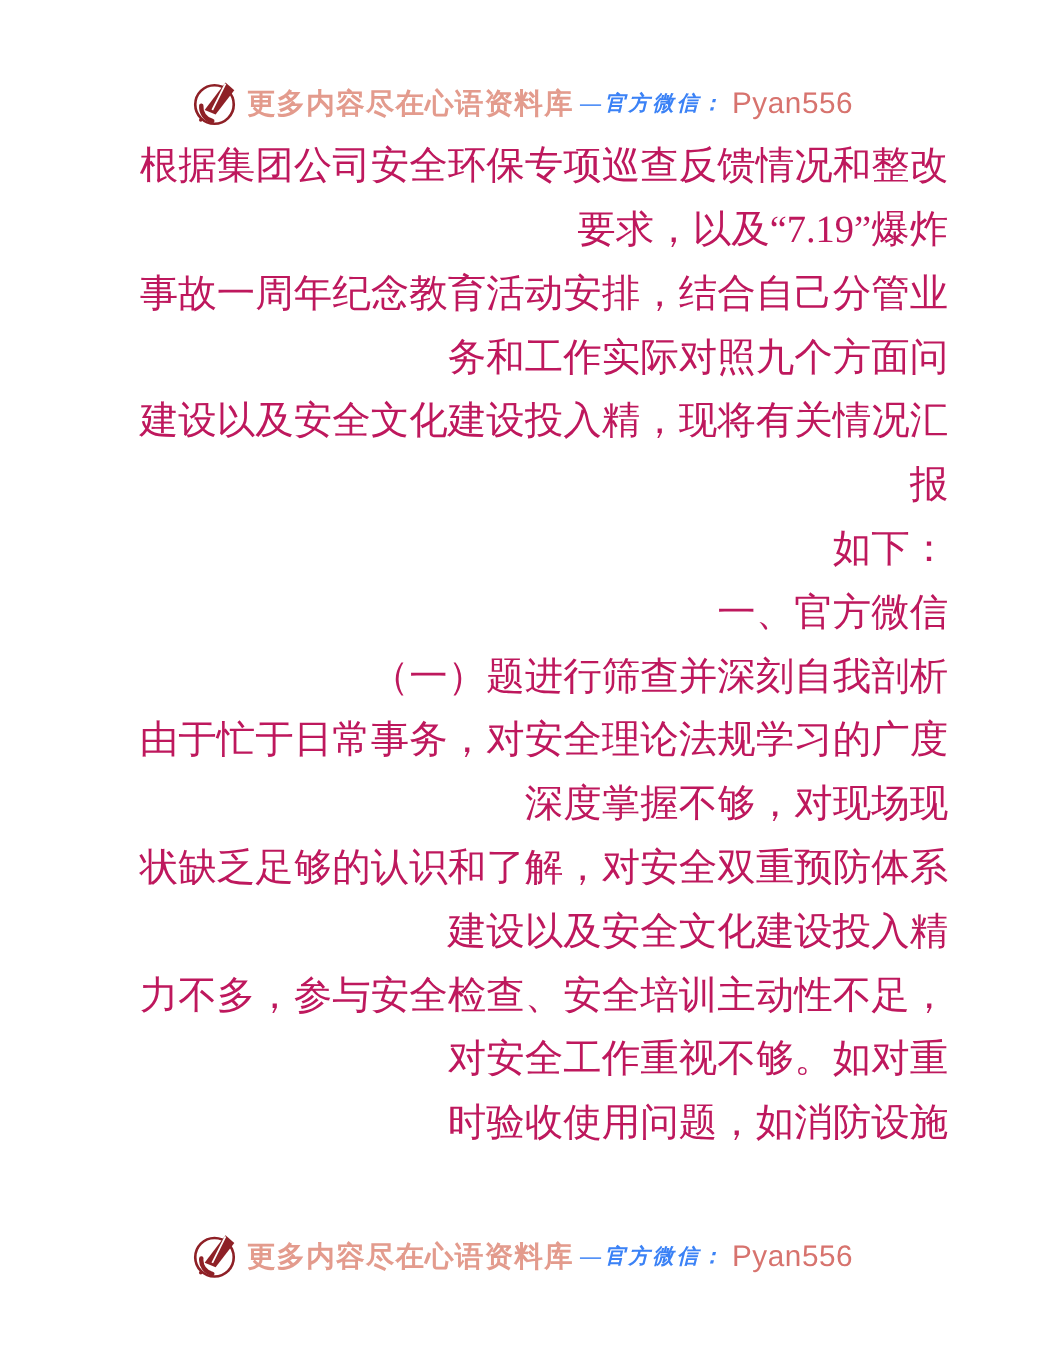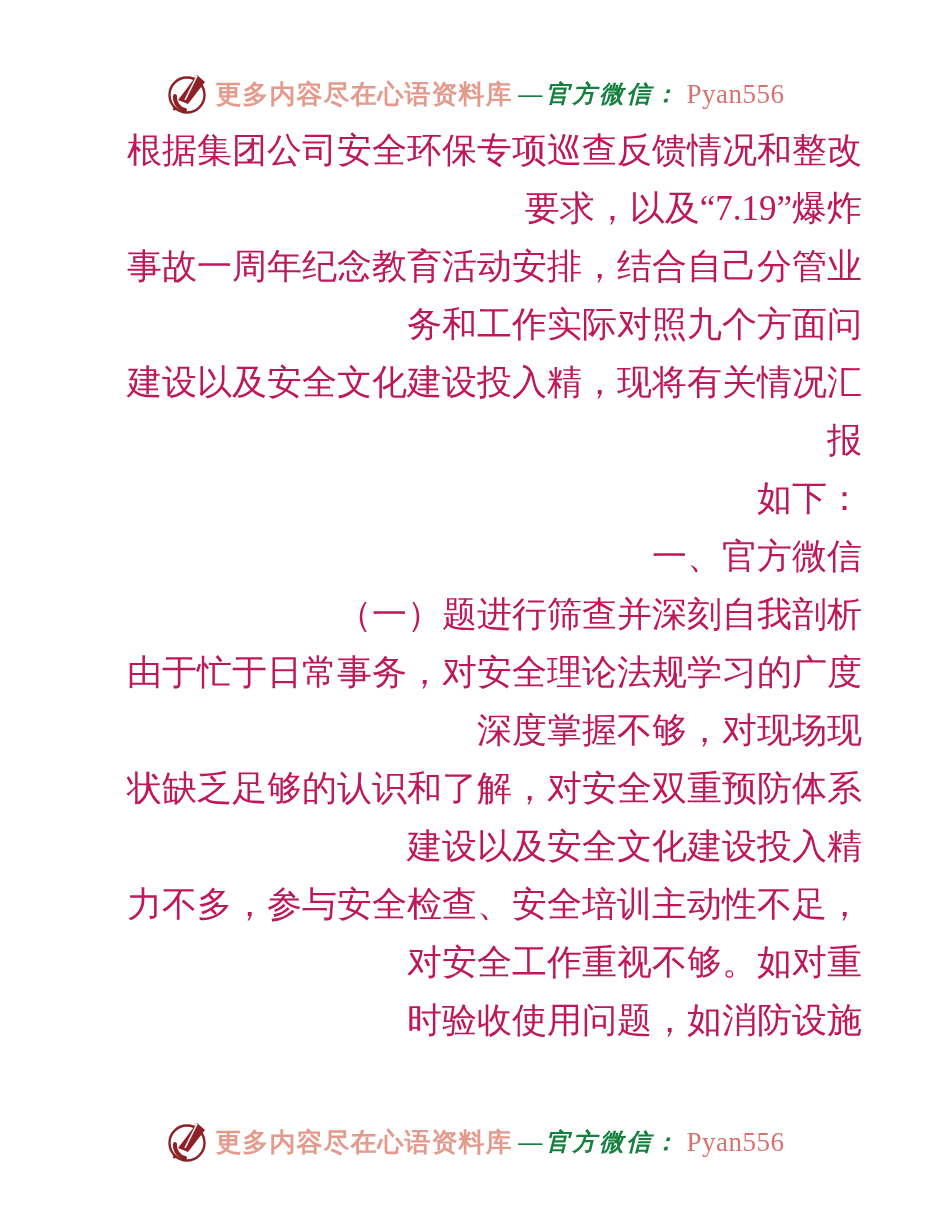--- a/index.html
+++ b/index.html
@@ -17,26 +17,26 @@
   }
   .watermark.header{top:68px;height:52px;}
   .watermark.footer{top:1116px;height:52px;}
   .logo{display:inline-flex;width:44px;height:46px;}
   .logo svg{display:block;}
   .brand{
     color:#e39b8d;font-size:26px;font-weight:700;letter-spacing:1px;
     font-family:"Liberation Serif","DejaVu Serif",serif;
   }
   .wlabel{
-    color:#15803d;font-size:24px;font-style:italic;font-weight:600;
+    color:#3b82f6;font-size:19px;font-style:italic;font-weight:600;
     letter-spacing:3px;
   }
   .account{
     color:#d7736e;font-size:27px;letter-spacing:0.5px;
-    font-family:Liberation Serif, serif;
+    font-family:Liberation Sans, sans-serif;
   }
 
   
   .doc{
     position:absolute;top:122px;left:90px;width:772px;
     color:#be185d;font-size:35px;line-height:58px;
     text-align:right;
   }
   .doc p{margin:0;padding:0;}
   .doc p.ind{text-indent:35px;}

